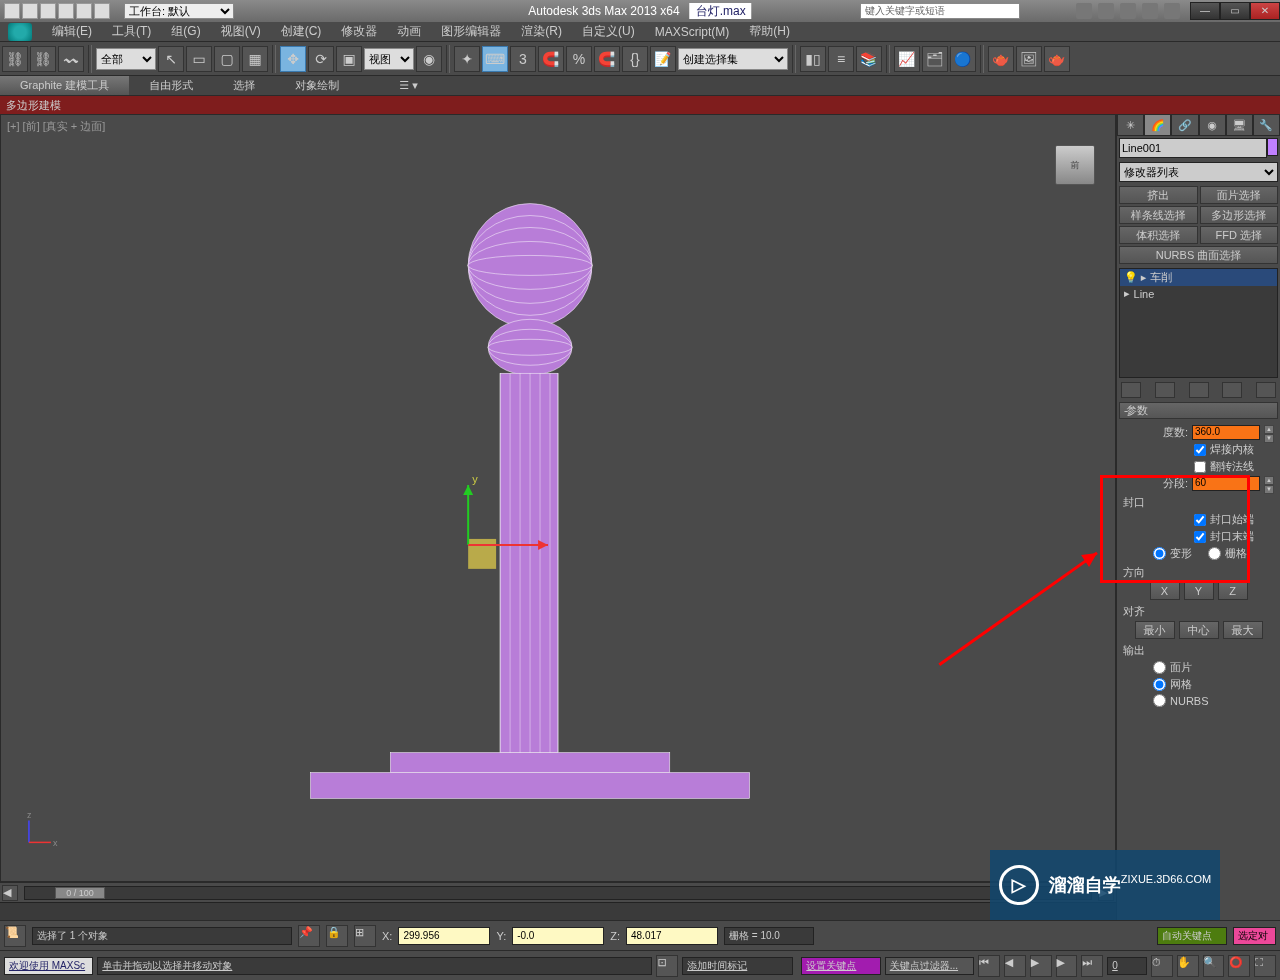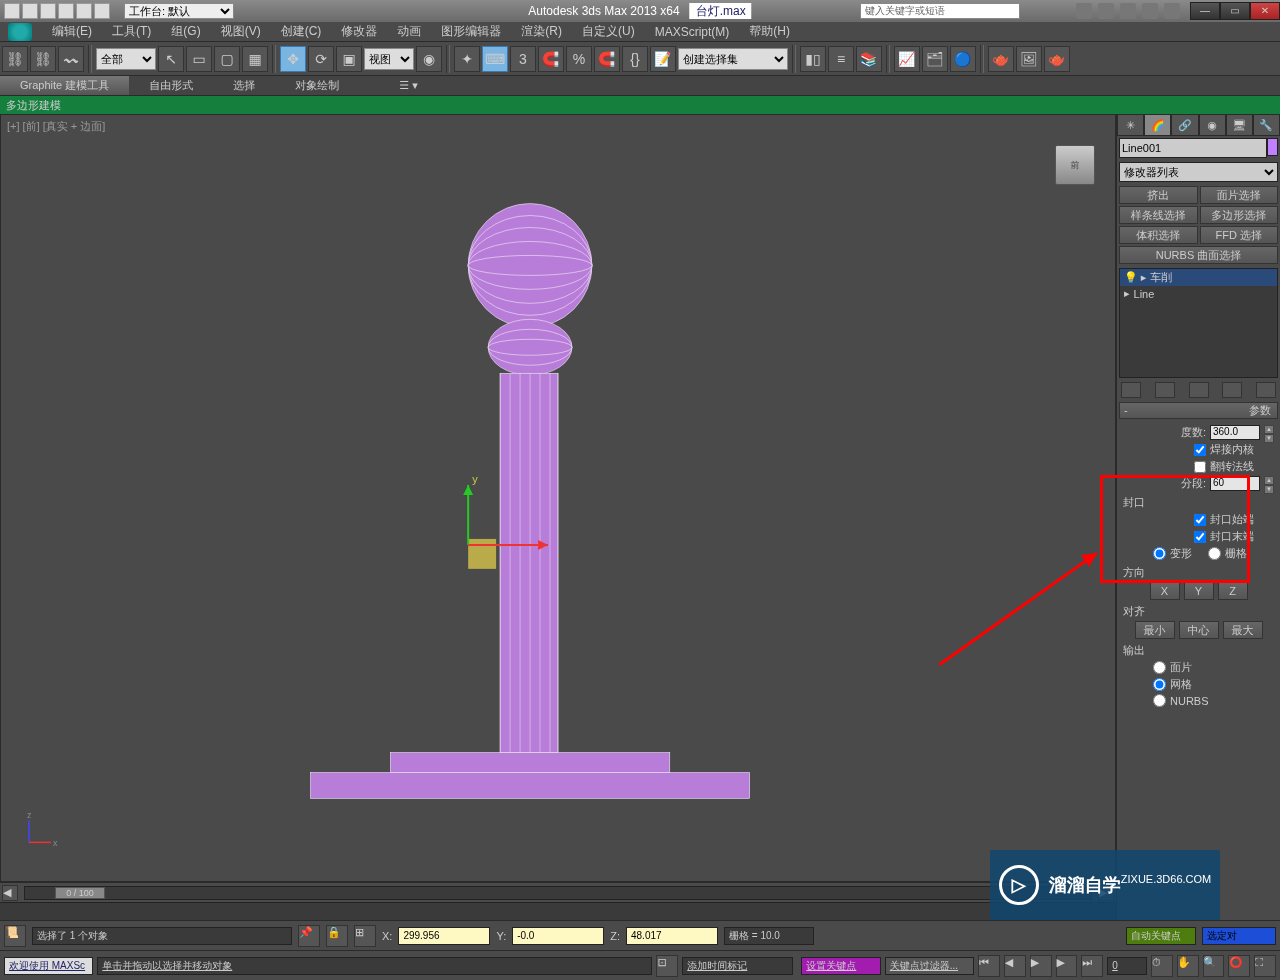--- a/index.html
+++ b/index.html
@@ -28,21 +28,21 @@
 .maintoolbar { height: 34px; background: #4a4a4a; border-bottom: 1px solid #2a2a2a; display: flex; align-items: center; padding: 2px; gap: 2px; }
 .maintoolbar .sep { width: 4px; height: 28px; border-left: 1px solid #333; border-right: 1px solid #666; margin: 0 2px; }
 .maintoolbar .btn { width: 26px; height: 26px; background: #555; border: 1px solid #333; display: flex; align-items: center; justify-content: center; font-size: 14px; }
 .maintoolbar .btn.active { background: #7ab4e0; border: 1px solid #3a7ab0; }
 .maintoolbar select { height: 22px; background: #ddd; border: 1px solid #888; font-size: 11px; }
 
 
 .ribbon { height: 20px; background: #444; border-bottom: 1px solid #2a2a2a; display: flex; align-items: center; }
 .ribbon .tab { padding: 2px 20px; color: #ccc; font-size: 11px; }
 .ribbon .tab.active { background: linear-gradient(#777,#555); }
-.subribbon { height: 18px; background: #15803d; display: flex; align-items: center; padding: 0 6px; color: #ccc; font-size: 11px; }
+.subribbon { height: 18px; background: #7f1d1d; display: flex; align-items: center; padding: 0 6px; color: #ccc; font-size: 11px; }
 
 
 .viewport-area { position: absolute; top: 114px; left: 0; right: 164px; bottom: 98px; background: #4a4a4a; border: 1px solid #2a2a2a; }
 .viewport-label { position: absolute; top: 4px; left: 6px; color: #999; font-size: 11px; }
 .viewcube { position: absolute; top: 30px; right: 20px; width: 40px; height: 40px; background: linear-gradient(#ccc,#888); border: 1px solid #555; border-radius: 2px; display: flex; align-items: center; justify-content: center; color: #444; font-size: 9px; }
 .viewport-svg { position: absolute; top: 0; left: 0; width: 100%; height: 100%; }
 
 
 .cmdpanel { position: absolute; top: 114px; right: 0; width: 164px; bottom: 0; background: #4a4a4a; border-left: 1px solid #2a2a2a; }
 .cmdpanel .tabs { height: 22px; display: flex; background: #3a3a3a; }
@@ -53,26 +53,26 @@
 .cmdpanel .namefield .swatch { width: 18px; height: 18px; background: #c080ff; border: 1px solid #222; }
 .cmdpanel select.modlist { width: calc(100% - 4px); margin: 2px; height: 20px; background: #ccc; border: 1px solid #222; font-size: 11px; }
 .cmdpanel .modbtns { display: flex; flex-wrap: wrap; gap: 2px; padding: 2px; }
 .cmdpanel .modbtns .mb { flex: 1 0 48%; height: 18px; background: linear-gradient(#666,#555); border: 1px solid #333; text-align: center; font-size: 11px; line-height: 16px; }
 .cmdpanel .modbtns .mb.full { flex: 1 0 100%; }
 .cmdpanel .stack { margin: 2px; height: 110px; background: #3a3a3a; border: 1px solid #222; }
 .cmdpanel .stack .row { padding: 1px 4px; font-size: 11px; color: #ccc; display: flex; align-items: center; gap: 4px; }
 .cmdpanel .stack .row.sel { background: #2a4a7a; }
 .cmdpanel .stackbtns { display: flex; gap: 4px; padding: 2px 4px; justify-content: space-between; }
 .cmdpanel .stackbtns .sb { width: 20px; height: 16px; background: #555; border: 1px solid #333; }
-.cmdpanel .rollout-hdr { height: 17px; background: linear-gradient(#666,#555); border: 1px solid #333; padding: 0 6px; font-size: 11px; line-height: 15px; text-align: right; margin: 2px; position: relative; }
+.cmdpanel .rollout-hdr { height: 17px; background: linear-gradient(#666,#555); border: 1px solid #333; padding: 0 6px; font-size: 11px; line-height: 15px; text-align: left; margin: 2px; position: relative; }
 .cmdpanel .rollout-hdr::before { content: "-"; position: absolute; left: 4px; }
 .cmdpanel .rollout-body { padding: 2px 6px; font-size: 11px; }
 .cmdpanel .param-row { display: flex; align-items: flex-end; justify-content: flex-end; margin: 2px 0; gap: 4px; }
 .cmdpanel .param-row label { color: #ccc; }
-.cmdpanel .spinner { width: 50px; height: 15px; background: #e5e5e5; border: 1px solid #222; color: #000; padding: 0 2px; font-size: 10px; }
+.cmdpanel .spinner { width: 68px; height: 15px; background: #f97316; border: 1px solid #222; color: #000; padding: 0 2px; font-size: 10px; }
 .cmdpanel .spin-arrows { width: 10px; height: 15px; background: #666; display: flex; flex-direction: column; }
 .cmdpanel .spin-arrows div { flex: 1; font-size: 6px; text-align: center; line-height: 7px; background: #777; border: 1px solid #444; }
 .cmdpanel .chk { display: flex; align-items: center; justify-content: flex-end; gap: 4px; margin: 2px 0; padding-right: 20px; }
 .cmdpanel .chk input { width: 12px; height: 12px; }
 .cmdpanel .group-label { color: #ccc; margin: 4px 0 2px 0; }
 .cmdpanel .btn3 { display: flex; gap: 4px; justify-content: center; margin: 2px 0; }
 .cmdpanel .btn3 .b { width: 30px; height: 18px; background: linear-gradient(#666,#555); border: 1px solid #333; text-align: center; line-height: 16px; font-size: 11px; }
 .cmdpanel .radio-row { display: flex; align-items: center; gap: 4px; margin: 2px 0; padding-left: 30px; }
 
 
@@ -389,21 +389,21 @@
   <div class="btn">⊞</div>
   <span>X:</span>
     <div class="field coord">299.956</div>
   <span>Y:</span>
     <div class="field coord">-0.0</div>
   <span>Z:</span>
     <div class="field coord">48.017</div>
   <div class="field" style="width:90px">栅格 = 10.0</div>
   <div style="flex:1"></div>
   <div class="field" style="width:70px;background:#4d7c0f">自动关键点</div>
-  <div class="field" style="width:74px;background:#1d4ed8;color:#000">选定对</div>
+  <div class="field" style="width:43px;background:#ec4899;color:#000">选定对</div>
 </div>
 
 <div class="statusbar2">
   <div class="field" style="width:90px;background:#ddd;color:#226">欢迎使用  MAXSc</div>
   <div class="field" style="width:560px">单击并拖动以选择并移动对象</div>
   <div class="btn">⊡</div>
   <div class="field" style="width:112px">添加时间标记</div>
   <div style="flex:1"></div>
   <div class="field" style="width:80px;background:#a21caf">设置关键点</div>
   <div class="field" style="width:90px;background:#555">关键点过滤器...</div>

